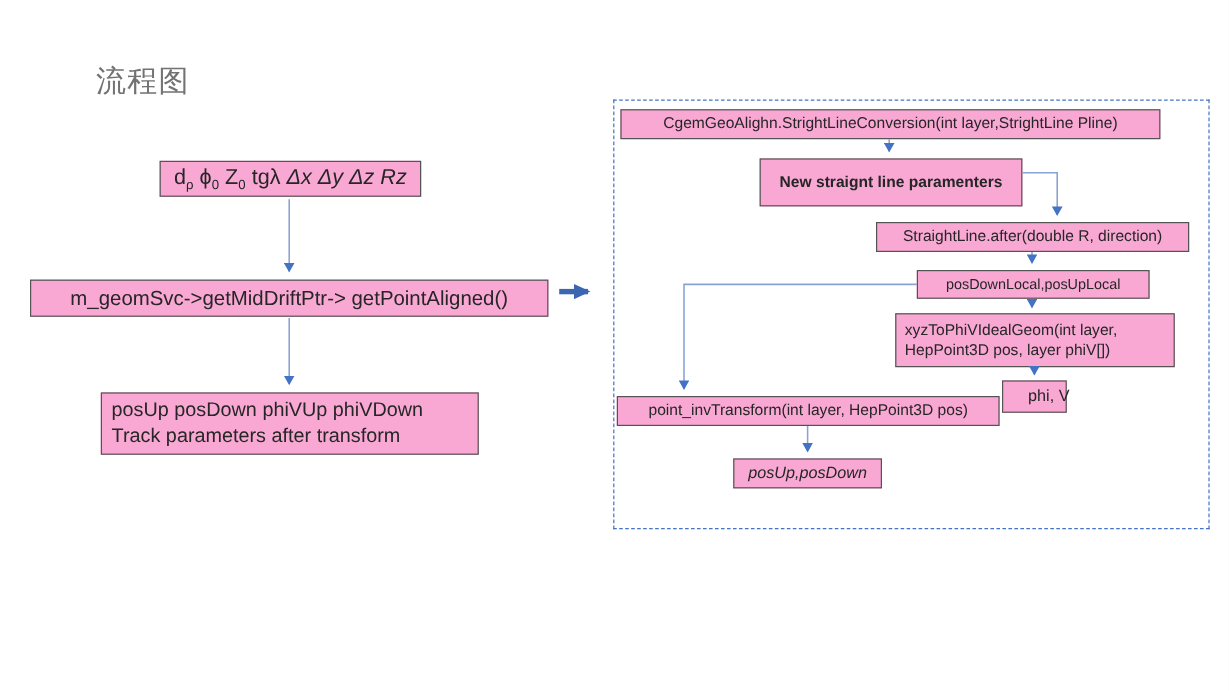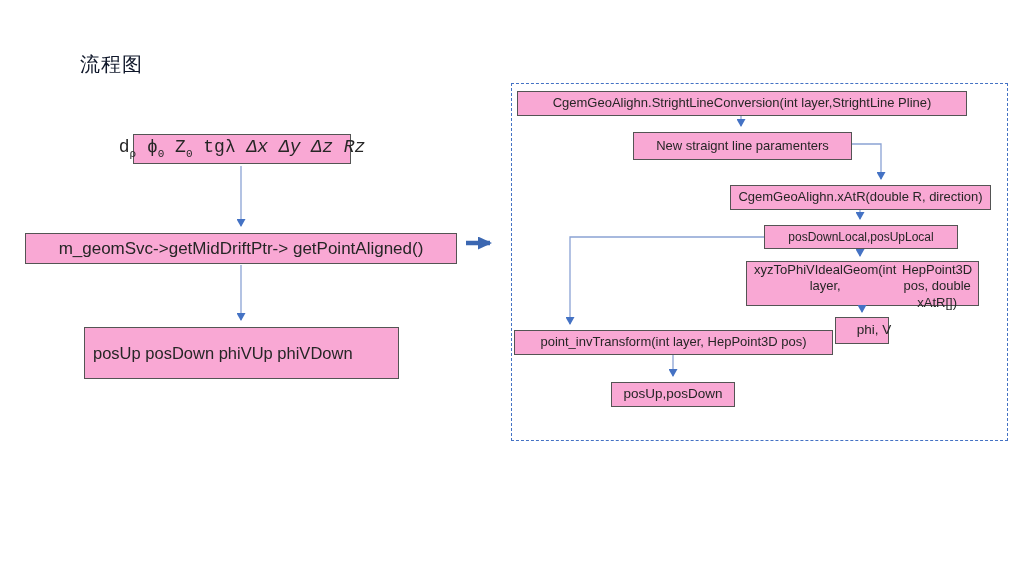--- a/index.html
+++ b/index.html
@@ -11,49 +11,49 @@
     --text:#262626;
     --bg:#ffffff;
   }
   *{margin:0;padding:0;box-sizing:border-box;}
   body{background:#e9e9e9;font-family:"Liberation Sans",sans-serif;}
   .canvas{
     position:relative;width:1024px;height:576px;background:var(--bg);
     overflow:hidden;color:var(--text);
   }
   .page-title{
-    position:absolute;left:80px;top:51px;font-size:20px;color:#0f172a;
+    position:absolute;left:80px;top:51px;font-size:25px;color:#737373;
     letter-spacing:1px;
   }
   .box{
     position:absolute;border:1px solid var(--box-border);background:#f9a8d4;
     display:flex;align-items:center;justify-content:center;text-align:center;
     font-size:13px;line-height:1.25;white-space:nowrap;
   }
   
   .param-box{left:133px;top:134px;width:218px;height:30px;
-    font-family:Liberation Mono, monospace;font-size:18px;}
+    font-family:Liberation Sans, sans-serif;font-size:18px;}
   .param-box sub{font-size:11px;}
   .geom-box{left:25px;top:233px;width:432px;height:31px;font-size:17px;}
   .result-box{left:84px;top:327px;width:315px;height:52px;font-size:16.5px;
     padding-left:8px;white-space:normal;flex-direction:column;align-items:flex-start;}
   
   .flow-container{
     position:absolute;left:511px;top:83px;width:497px;height:358px;
     border:1.5px dashed var(--accent);background:transparent;
   }
   .conversion-box{left:517px;top:91px;width:450px;height:25px;}
-  .newparams-box{left:633px;top:132px;width:219px;height:28px;}
+  .newparams-box{left:633px;top:132px;width:219px;height:40px;font-weight:bold;}
   .xatr-box{left:730px;top:185px;width:261px;height:25px;}
   .poslocal-box{left:764px;top:225px;width:194px;height:24px;font-size:12px;}
   .xyzphiv-box{left:746px;top:261px;width:233px;height:45px;white-space:normal;
-    flex-direction:row;align-items:flex-start;padding-left:7px;}
+    flex-direction:column;align-items:flex-start;padding-left:7px;}
   .phiv-box{left:835px;top:317px;width:54px;height:27px;font-size:13.5px;padding-left:24px;}
   .invtransform-box{left:514px;top:330px;width:319px;height:25px;}
-  .posupdown-box{left:611px;top:382px;width:124px;height:25px;font-size:13.5px;}
+  .posupdown-box{left:611px;top:382px;width:124px;height:25px;font-size:13.5px;font-style:italic;}
 
   svg.connector-layer{position:absolute;left:0;top:0;width:1024px;height:576px;
     pointer-events:none;}
   .connector{stroke:var(--connector);stroke-width:1.3;fill:none;}
   .big-arrow-line{stroke:var(--big-arrow);stroke-width:4.5;fill:none;}
   .arrowhead-shape{fill:var(--arrowhead);}
   .big-arrowhead-shape{fill:var(--big-arrow);}
 </style>
 </head>
 <body>
@@ -63,31 +63,32 @@
   <div class="page-title">流程图</div>
 
   <div class="box param-box">
     <span><span>d<sub>ρ</sub></span><span> ϕ<sub>0</sub></span><span> Z<sub>0</sub></span><span> tgλ  </span><span style="font-style: italic;">Δx Δy Δz Rz</span></span>
   </div>
 
   <div class="box geom-box">m_geomSvc-&gt;getMidDriftPtr-&gt; getPointAligned()</div>
 
   <div class="box result-box">
     <span>posUp posDown phiVUp phiVDown</span>
+    <span>Track parameters after transform</span>
   </div>
 
   <div class="flow-container"></div>
 
   <div class="box conversion-box">CgemGeoAlighn.StrightLineConversion(int layer,StrightLine Pline)</div>
   <div class="box newparams-box">New straignt line paramenters</div>
-  <div class="box xatr-box">CgemGeoAlighn.xAtR(double R, direction)</div>
+  <div class="box xatr-box">StraightLine.after(double R, direction)</div>
   <div class="box poslocal-box">posDownLocal,posUpLocal</div>
   <div class="box xyzphiv-box">
     <span>xyzToPhiVIdealGeom(int layer,</span>
-    <span>HepPoint3D pos, double xAtR[])</span>
+    <span>HepPoint3D pos, layer phiV[])</span>
   </div>
   <div class="box phiv-box">phi, V</div>
   <div class="box invtransform-box">point_invTransform(int layer, HepPoint3D pos)</div>
   <div class="box posupdown-box">posUp,posDown</div>
 
   <svg class="connector-layer" xmlns="http://www.w3.org/2000/svg">
     <defs>
       <marker id="ah" markerUnits="userSpaceOnUse" markerWidth="9" markerHeight="9" refX="7" refY="4.5" orient="auto">
         <path class="arrowhead-shape" d="M0,0 L8,4.5 L0,9 Z"></path>
       </marker>

